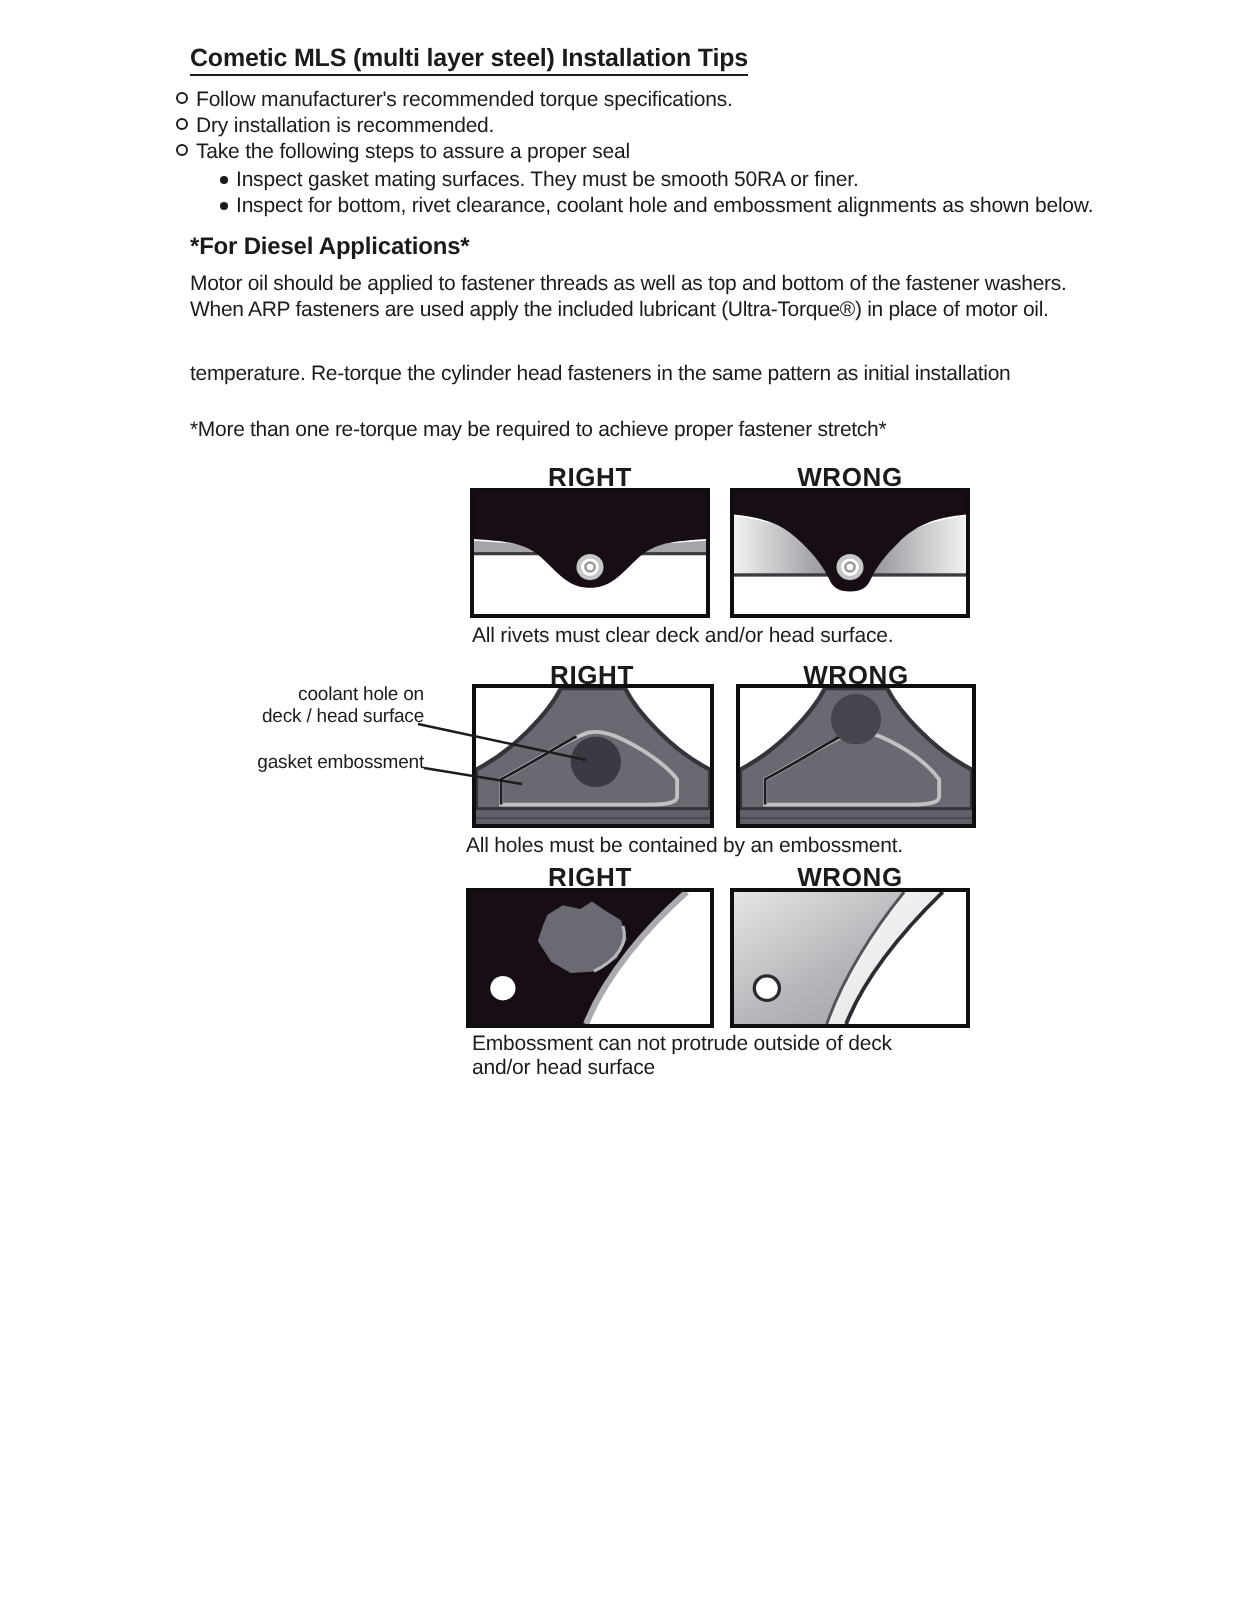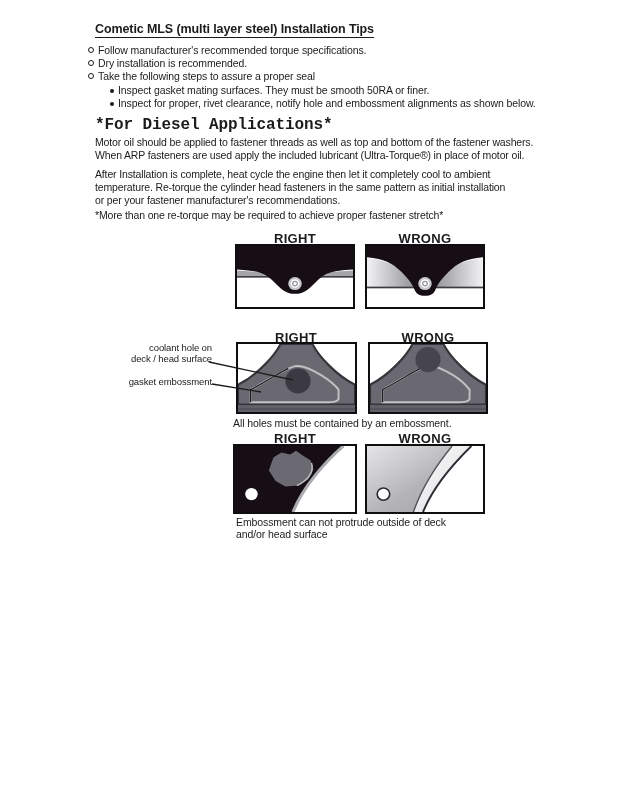--- a/index.html
+++ b/index.html
@@ -14,21 +14,21 @@
   }
   .tip-row { white-space:nowrap; font-size:10.5px; letter-spacing:-0.1px; }
   .ring {
     display:inline-block; width:4px; height:4px; border:1px solid #1b1b1d;
     border-radius:50%; margin-right:4px; vertical-align:1px;
   }
   .dot {
     display:inline-block; width:4px; height:4px; background:#1b1b1d;
     border-radius:50%; margin-right:4px; vertical-align:1px;
   }
-  .sec-head { font-size:16px; font-weight:bold; white-space:nowrap; letter-spacing:-0.1px;font-family:Liberation Mono, monospace; }
+  .sec-head { font-size:12px; font-weight:bold; white-space:nowrap; letter-spacing:-0.1px; }
   .body-line { white-space:nowrap; font-size:10.5px; letter-spacing:-0.15px; }
   .rw-label { width:120px; text-align:center; font-weight:bold; font-size:13px; letter-spacing:0.3px; }
   .diag-box { border:2px solid #0e0e11; line-height:0; background:#fff; }
   .caption { white-space:nowrap; font-size:10.5px; letter-spacing:-0.1px; }
   .anno { font-size:9.5px; letter-spacing:-0.1px; text-align:right; white-space:nowrap; }
   .legal { left:103px; top:575px; width:418px; }
   .legal-h { font-size:6px; font-weight:bold; margin:0 0 6px 0; }
   .legal-p { font-size:6px; line-height:6.2px; margin:0 0 5px 0; }
   .legal-p.tight { margin-bottom:0; }
   .doc-code { font-size:11.5px; letter-spacing:0.3px; white-space:nowrap;margin-left:44px; }
@@ -46,29 +46,27 @@
   <div class="abs tip-row" style="left:88px; top:57px;">
     <span class="ring"></span><span>Dry installation is recommended.</span>
   </div>
   <div class="abs tip-row" style="left:88px; top:70px;">
     <span class="ring"></span><span>Take the following steps to assure a proper seal</span>
   </div>
   <div class="abs tip-row" style="left:110px; top:84px;">
     <span class="dot"></span><span>Inspect gasket mating surfaces.  They must be smooth 50RA or finer.</span>
   </div>
   <div class="abs tip-row" style="left:110px; top:97px;">
-    <span class="dot"></span><span>Inspect for proper, rivet clearance, notify hole and embossment alignments as shown below.</span>
+    <span class="dot"></span><span>Inspect for bottom, rivet clearance, coolant hole and embossment alignments as shown below.</span>
   </div>
 
   <div class="abs sec-head" style="left:95px; top:116px;">*For Diesel Applications*</div>
   <div class="abs body-line" style="left:95px; top:136px;">Motor oil should be applied to fastener threads as well as top and bottom of the fastener washers.</div>
   <div class="abs body-line" style="left:95px; top:149px;">When ARP fasteners are used apply the included lubricant (Ultra-Torque®) in place of motor oil.</div>
-  <div class="abs body-line" style="left:95px; top:168px;">After Installation is complete, heat cycle the engine then let it completely cool to ambient</div>
   <div class="abs body-line" style="left:95px; top:181px;">temperature. Re-torque the cylinder head fasteners in the same pattern as initial installation</div>
-  <div class="abs body-line" style="left:95px; top:194px;">or per your fastener manufacturer's recommendations.</div>
   <div class="abs body-line" style="left:95px; top:209px;">*More than one re-torque may be required to achieve proper fastener stretch*</div>
 
   <div class="abs rw-label" style="left:235px; top:231px;">RIGHT</div>
   <div class="abs rw-label" style="left:365px; top:231px;">WRONG</div>
 
   <div class="abs diag-box" style="left:235px; top:244px;">
     <svg width="116" height="61" viewBox="0 0 120 65" preserveAspectRatio="none">
       <rect x="0" y="0" width="120" height="65" fill="#ffffff"></rect>
       <polygon points="0,26 44,29 44,32 0,33" fill="#a6a6aa"></polygon>
       <polygon points="120,26 76,29 76,32 120,33" fill="#a6a6aa"></polygon>
@@ -96,20 +94,21 @@
       <path d="M0,13 C20,15 30,20 40,30 C46,36 50,40 52,44 L0,44 Z" fill="url(#g1l)"></path>
       <path d="M120,13 C100,15 90,20 80,30 C74,36 70,40 68,44 L120,44 Z" fill="url(#g1r)"></path>
       <rect x="0" y="43.3" width="120" height="1.8" fill="#3c3c40"></rect>
       <path d="M0,0 H120 V12 C102,14 94,18 85,27 C78,34 73,41 71,46 C69,51 66,53 60,53 C54,53 51,51 49,46 C47,41 42,34 35,27 C26,18 18,14 0,12 Z" fill="#160e14"></path>
       <circle cx="60" cy="40" r="7" fill="#c6c6c9"></circle>
       <circle cx="60" cy="40" r="4.6" fill="#ffffff"></circle>
       <circle cx="60" cy="40" r="2.4" fill="#ffffff" stroke="#97979b" stroke-width="1.3"></circle>
     </svg>
   </div>
 
+  <div class="abs caption" style="left:236px; top:312px;">All rivets must clear deck and/or head surface.</div>
 
   <div class="abs rw-label" style="left:236px; top:330px;">RIGHT</div>
   <div class="abs rw-label" style="left:368px; top:330px;">WRONG</div>
 
   <div class="abs anno" style="left:100px; top:342px; width:112px;">
     <div>coolant hole on</div>
     <div>deck / head surface</div>
   </div>
   <div class="abs anno" style="left:100px; top:376px; width:112px;">
     <div>gasket embossment</div>

